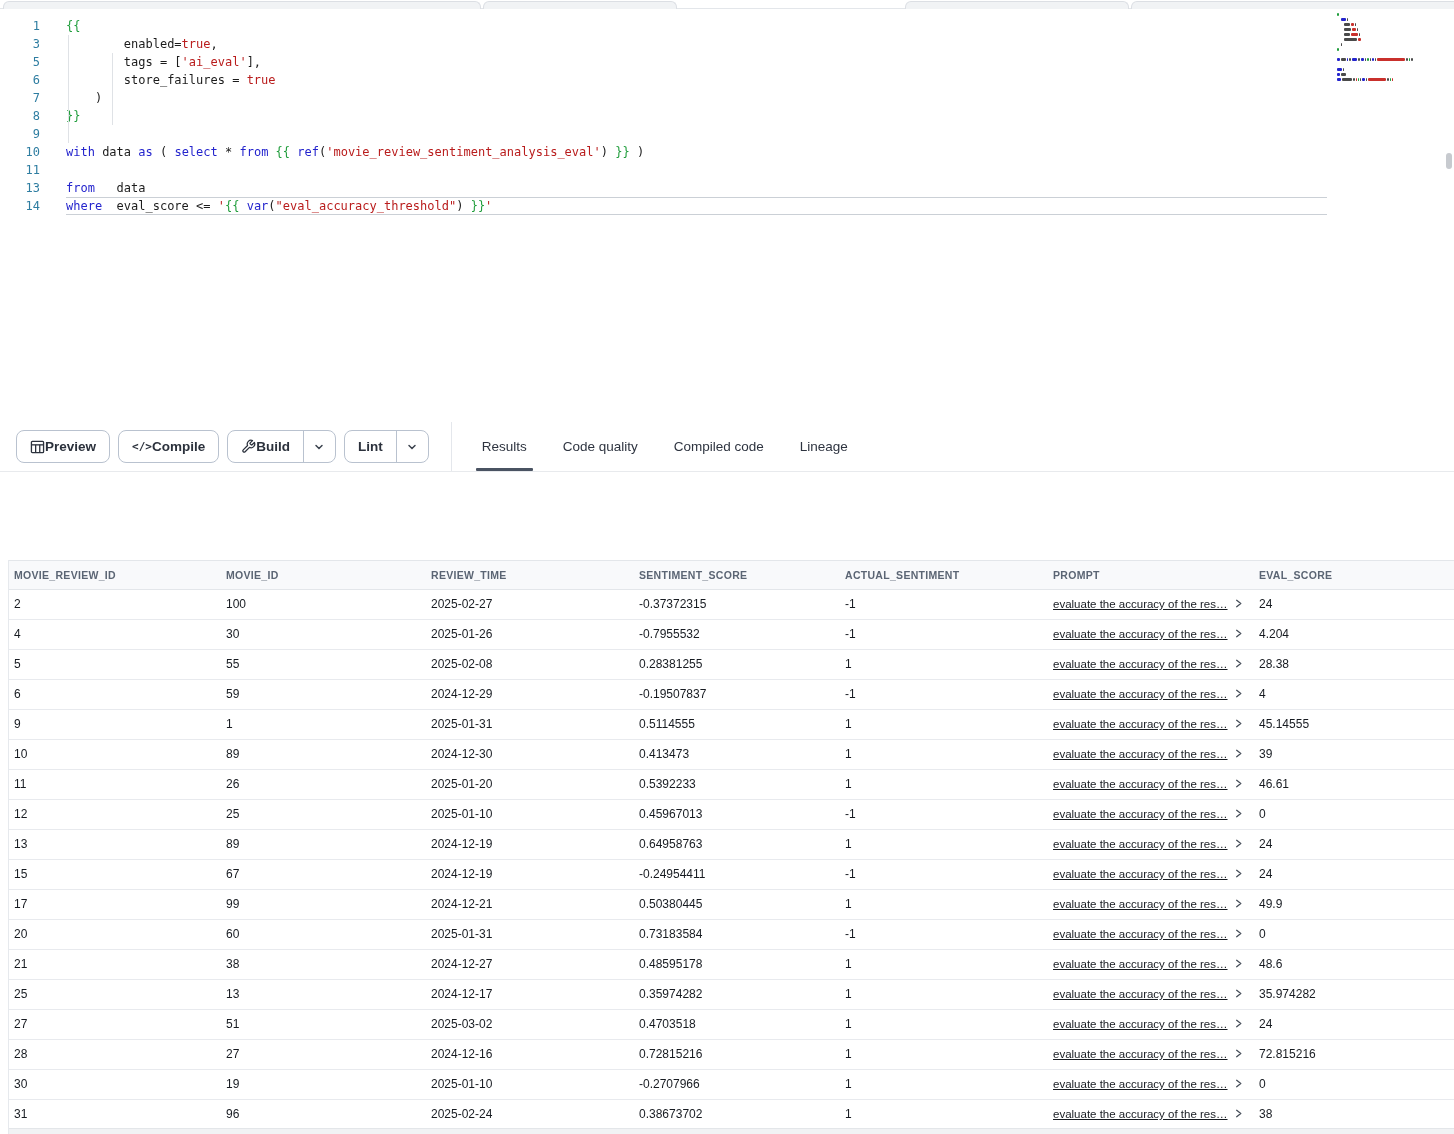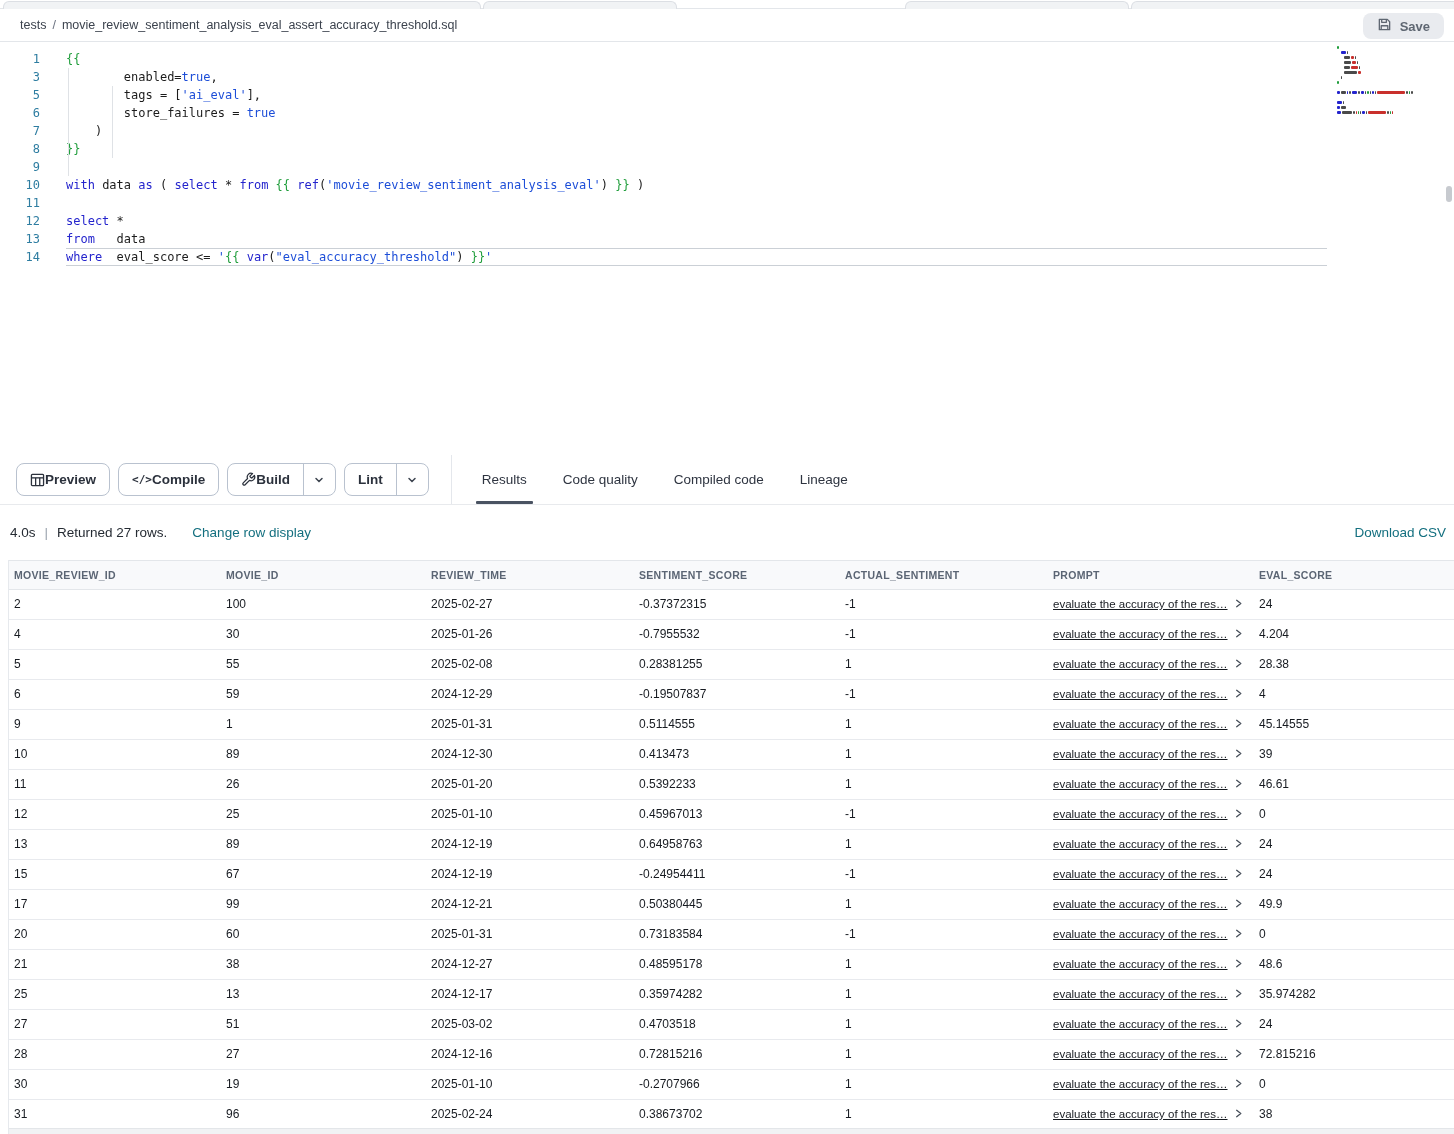--- a/index.html
+++ b/index.html
@@ -15,21 +15,21 @@
   .crumb { font-size:12.5px; color:#3c434e; }
   .crumb .sep { margin:0 6px; color:#6b7280; }
   .save-btn { position:absolute; right:10px; top:4px; height:26px; display:flex; align-items:center; gap:8px; background:#e9ebef; border:none; border-radius:8px; padding:0 14px; font-family:inherit; font-size:13px; font-weight:600; color:#5f6772; cursor:pointer; }
 
   
   .editor { position:relative; height:413px; background:#fff; padding-top:8px; overflow:hidden; }
   .code-line { height:18px; line-height:18px; white-space:pre; font-family:"DejaVu Sans Mono", monospace; font-size:12px; }
   .gutter { display:inline-block; width:40px; text-align:right; color:#2e7da1; }
   .code-text { display:inline-block; height:18px; margin-left:26px; vertical-align:top; }
   .code-text.active { width:1261px; box-shadow: inset 0 1px 0 #cbd0d6, inset 0 -1px 0 #cbd0d6; }
-  .tk-p { color:#1c1c1c; } .tk-k { color:#2424cd; } .tk-s { color:#1d4ed8; } .tk-j { color:#1f9d3b; }
+  .tk-p { color:#1c1c1c; } .tk-k { color:#2424cd; } .tk-s { color:#b91c1c; } .tk-j { color:#1f9d3b; }
   .indent-guide { position:absolute; width:1px; background:#dfe2e6; }
   .guide1 { left:68px; top:26px; height:108px; }
   .guide2 { left:112px; top:44px; height:72px; }
 
   
   .minimap { position:absolute; left:1337px; top:4px; width:104px; overflow:hidden; }
   .mini-line { height:5px; line-height:0; white-space:nowrap; }
   .mini-seg { display:inline-block; height:3px; margin-right:1px; border-radius:1px; vertical-align:top; }
   .mini-p { background:#4a4a4a; } .mini-k { background:#2424cd; } .mini-s { background:#c9302c; } .mini-j { background:#1f9d3b; } .mini-sp { background:transparent; }
   .scroll-thumb { position:absolute; left:1446px; top:144px; width:6px; height:16px; background:#c7cacf; border-radius:3px; }
@@ -69,50 +69,34 @@
 
 <div class="app">
 
   <div class="tabs-strip">
     <div class="tab-frag" style="left:3px;width:478px;"></div>
     <div class="tab-frag" style="left:483px;width:194px;"></div>
     <div class="tab-frag" style="left:905px;width:224px;"></div>
     <div class="tab-frag" style="left:1131px;width:330px;"></div>
   </div>
 
-  <div class="crumb-bar">
-    <div class="crumb">
-      <span>tests</span><span class="sep">/</span><span>movie_review_sentiment_analysis_eval_assert_accuracy_threshold.sql</span>
-    </div>
-    <button class="save-btn">
-      <span>
-        <svg width="15" height="15" viewBox="0 0 16 16" fill="none" stroke="#5f6772" stroke-width="1.4" stroke-linejoin="round">
-          <path d="M2.5 2.5 H11 L13.5 5 V13.5 H2.5 Z"></path>
-          <path d="M5 2.5 v3.2 h5 v-3.2"></path>
-          <path d="M4.5 13.5 v-4.2 h7 v4.2"></path>
-        </svg>
-      </span>
-      <span>Save</span>
-    </button>
-  </div>
 
   <div class="editor">
     <div class="indent-guide guide1"></div>
     <div class="indent-guide guide2"></div>
     <div>
         <div class="code-line"><span class="gutter">1</span><span class="code-text"><span class="tk-j">{{</span></span></div>
         <div class="code-line"><span class="gutter">3</span><span class="code-text"><span class="tk-p">        enabled=</span><span class="tk-s">true</span><span class="tk-p">,</span></span></div>
         <div class="code-line"><span class="gutter">5</span><span class="code-text"><span class="tk-p">        tags = [</span><span class="tk-s">'ai_eval'</span><span class="tk-p">],</span></span></div>
         <div class="code-line"><span class="gutter">6</span><span class="code-text"><span class="tk-p">        store_failures = </span><span class="tk-s">true</span></span></div>
         <div class="code-line"><span class="gutter">7</span><span class="code-text"><span class="tk-p">    )</span></span></div>
         <div class="code-line"><span class="gutter">8</span><span class="code-text"><span class="tk-j">}}</span></span></div>
         <div class="code-line"><span class="gutter">9</span><span class="code-text"></span></div>
         <div class="code-line"><span class="gutter">10</span><span class="code-text"><span class="tk-k">with</span><span class="tk-p"> data </span><span class="tk-k">as</span><span class="tk-p"> ( </span><span class="tk-k">select</span><span class="tk-p"> * </span><span class="tk-k">from</span><span class="tk-p"> </span><span class="tk-j">{{</span><span class="tk-p"> </span><span class="tk-k">ref</span><span class="tk-p">(</span><span class="tk-s">'movie_review_sentiment_analysis_eval'</span><span class="tk-p">) </span><span class="tk-j">}}</span><span class="tk-p"> )</span></span></div>
         <div class="code-line"><span class="gutter">11</span><span class="code-text"></span></div>
-        <div class="code-line"><span class="gutter">12</span><span class="code-text"><span class="tk-k">select</span><span class="tk-p"> *</span></span></div>
         <div class="code-line"><span class="gutter">13</span><span class="code-text"><span class="tk-k">from</span><span class="tk-p">   data</span></span></div>
         <div class="code-line"><span class="gutter">14</span><span class="code-text active"><span class="tk-k">where</span><span class="tk-p">  eval_score </span><span class="tk-p">&lt;= </span><span class="tk-s">'</span><span class="tk-j">{{</span><span class="tk-p"> </span><span class="tk-k">var</span><span class="tk-p">(</span><span class="tk-s">"eval_accuracy_threshold"</span><span class="tk-p">) </span><span class="tk-j">}}</span><span class="tk-s">'</span></span></div>
       </div>
     <div class="minimap">
         <div class="mini-line"><span class="mini-seg mini-j" style="width: 1.5px;"></span></div>
         <div class="mini-line"><span class="mini-seg mini-sp" style="width: 3px;"></span><span class="mini-seg mini-k" style="width: 4.5px;"></span><span class="mini-seg mini-p" style="width: 1px;"></span></div>
         <div class="mini-line"><span class="mini-seg mini-sp" style="width: 6px;"></span><span class="mini-seg mini-p" style="width: 6px;"></span><span class="mini-seg mini-s" style="width: 3px;"></span><span class="mini-seg mini-p" style="width: 1px;"></span></div>
         <div class="mini-line"><span class="mini-seg mini-sp" style="width: 6px;"></span><span class="mini-seg mini-p" style="width: 6.75px;"></span><span class="mini-seg mini-s" style="width: 4.5px;"></span><span class="mini-seg mini-p" style="width: 1px;"></span></div>
         <div class="mini-line"><span class="mini-seg mini-sp" style="width: 6px;"></span><span class="mini-seg mini-p" style="width: 6px;"></span><span class="mini-seg mini-s" style="width: 6.75px;"></span><span class="mini-seg mini-p" style="width: 1.5px;"></span></div>
         <div class="mini-line"><span class="mini-seg mini-sp" style="width: 6px;"></span><span class="mini-seg mini-p" style="width: 12.75px;"></span><span class="mini-seg mini-s" style="width: 3px;"></span></div>
@@ -187,27 +171,20 @@
         </div>
         <div class="tab">
           <span>Compiled code</span>
         </div>
         <div class="tab">
           <span>Lineage</span>
         </div>
       </div>
   </div>
 
-  <div class="status-row">
-    <span>4.0s</span>
-    <span class="status-sep">|</span>
-    <span>Returned 27 rows.</span>
-    <span class="link change-link">Change row display</span>
-    <span class="link download-link">Download CSV</span>
-  </div>
 
   <div class="rtable">
     <div class="thead-row">
         <div class="th">MOVIE_REVIEW_ID</div>
         <div class="th">MOVIE_ID</div>
         <div class="th">REVIEW_TIME</div>
         <div class="th">SENTIMENT_SCORE</div>
         <div class="th">ACTUAL_SENTIMENT</div>
         <div class="th">PROMPT</div>
         <div class="th">EVAL_SCORE</div>

